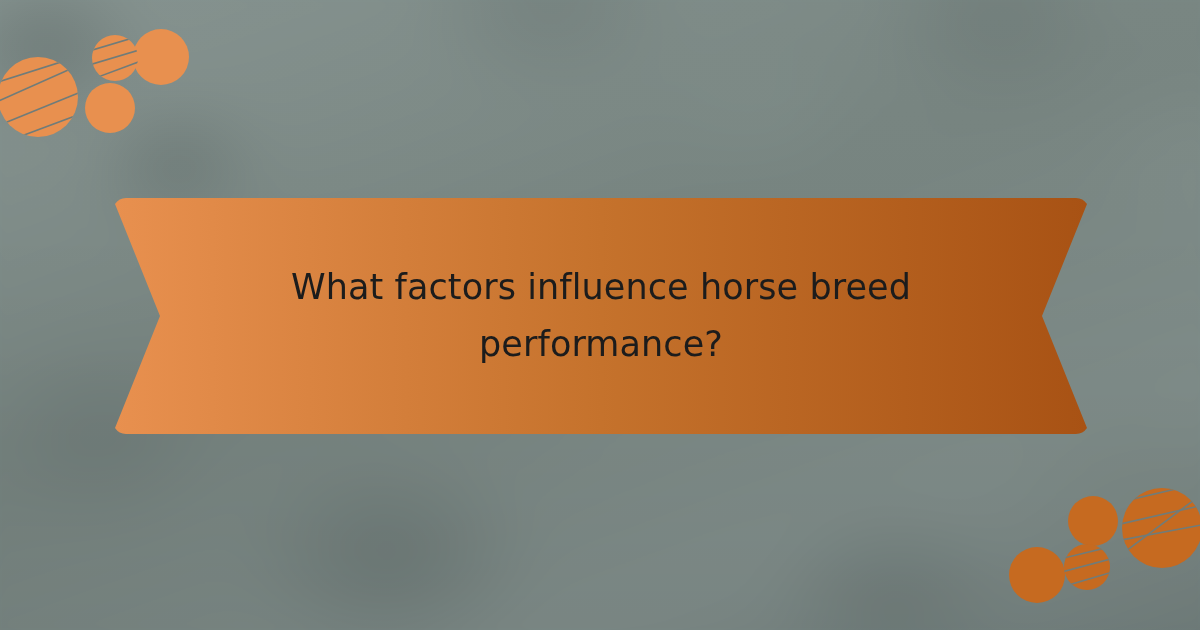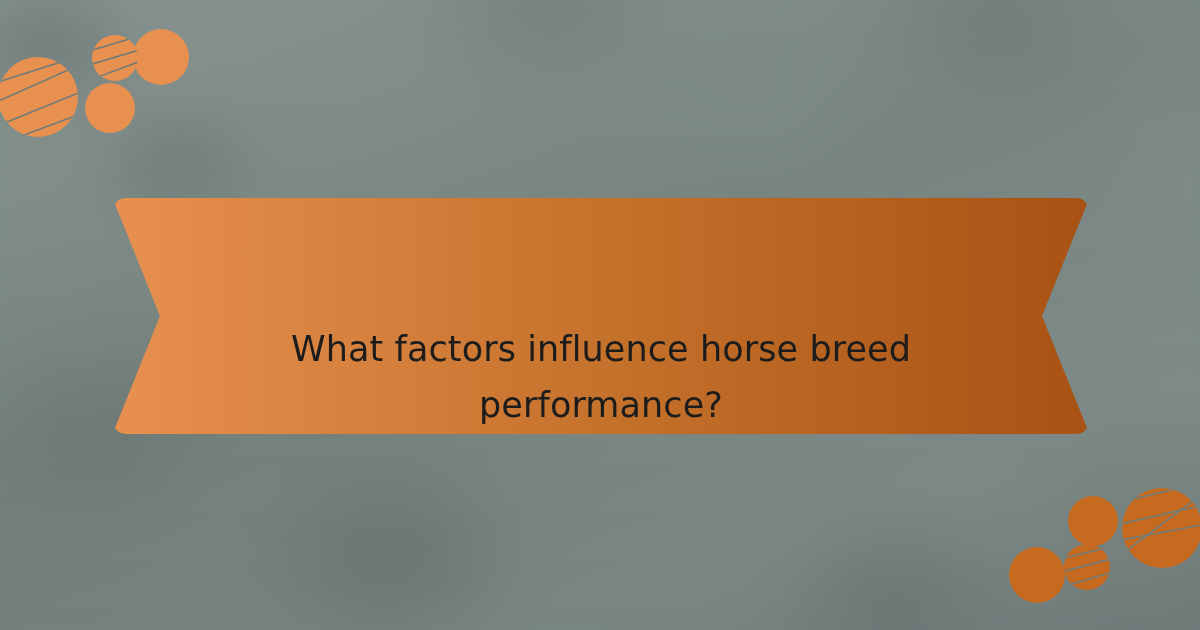--- a/index.html
+++ b/index.html
@@ -64,21 +64,21 @@
   }
   .ribbon-wrap svg { display: block; }
 
   .ribbon-text {
     position: absolute;
     left: 180px;
     top: 198px;
     width: 842px;
     height: 236px;
     display: flex;
-    align-items: flex-end;
+    align-items: center;
     justify-content: center;
     text-align: center;
     pointer-events: none;
   }
   .ribbon-text span {
     display: block;
     font-family: "DejaVu Sans", sans-serif;
     font-size: 35px;
     font-weight: 400;
     line-height: 1.62;

